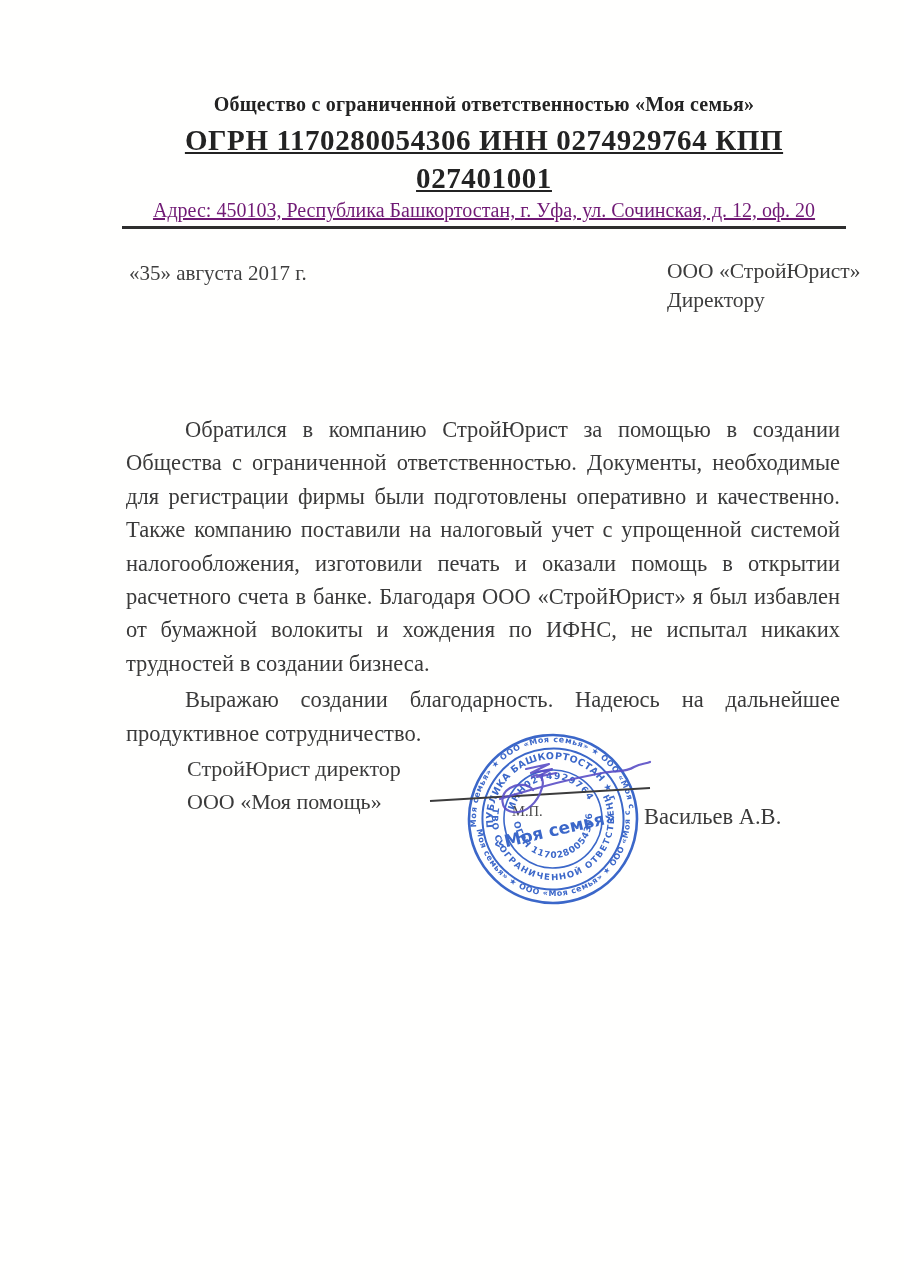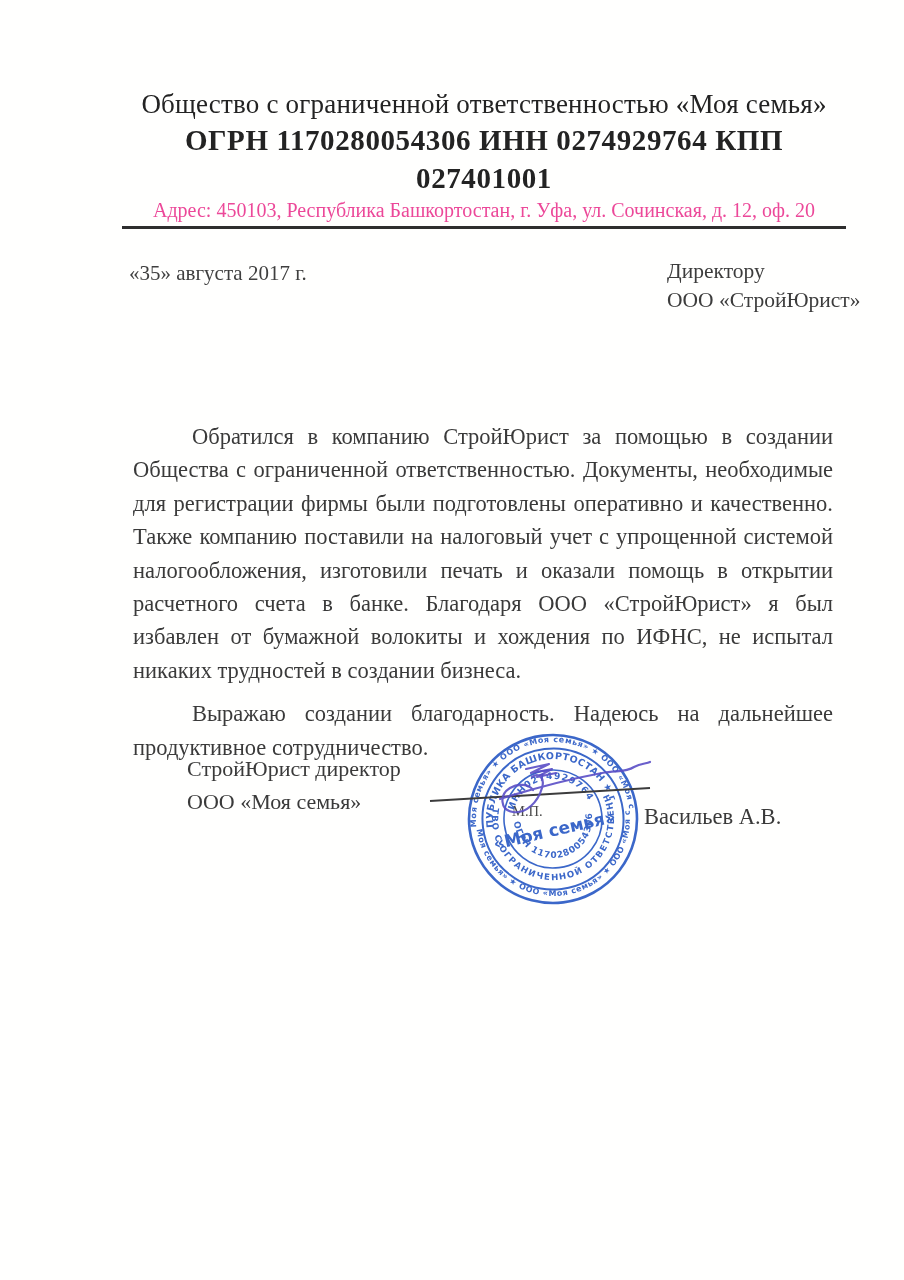--- a/index.html
+++ b/index.html
@@ -2,34 +2,34 @@
 <html><head>
 <meta charset="utf-8">
 <style>
   html,body { margin:0; padding:0; background:#ffffff; }
   .page {
     position:relative; width:904px; height:1280px; background:#fffffe;
     font-family:"Liberation Serif", serif; color:#3a3a3a; overflow:hidden;
   }
   
   .header { position:absolute; top:88px; left:122px; width:724px; text-align:center; color:#232323; }
-  .h-line1 { font-size:27px; font-weight:normal; line-height:33px; letter-spacing:0.2px; }
-  .h-line2 { font-size:29px; font-weight:bold; line-height:38px; letter-spacing:0.6px; }
-  .h-line3 { font-size:20px; line-height:26px; color:#ec4899; }
+  .h-line1 { font-size:20px; font-weight:bold; line-height:33px; letter-spacing:0.2px; }
+  .h-line2 { font-size:29px; font-weight:bold; line-height:38px; letter-spacing:0.6px;text-decoration:underline; }
+  .h-line3 { font-size:20px; line-height:26px; color:#701a75;text-decoration:underline; }
   .h-rule  { margin-top:3px; border-top:3.5px solid #2e2e2e; height:0; }
   
   .date { position:absolute; top:261px; left:129px; font-size:21px; color:#3f3f3f; }
   .addressee { position:absolute; top:257px; left:667px; font-size:21.5px; line-height:29px; color:#3c3c3c; }
   
   .body-text {
     position:absolute; top:410px; left:123px; width:720px;
     font-size:22.5px; line-height:33.4px; text-align:justify; text-align-last:left;
     color:#3a3a3a;
   }
-  .body-text p { margin:10px; text-indent:59px; }
+  .body-text p { margin:3px; text-indent:59px; }
   
   .sig-role { position:absolute; top:752px; left:187px; font-size:22px; line-height:33px; color:#3a3a3a; }
   .mp-label { position:absolute; top:803px; left:512px; font-size:14.5px; color:#4a4a4a; z-index:1; }
   .sig-name { position:absolute; top:772px; left:644px; font-size:22.5px; color:#3a3a3a;margin-top:32px; }
   
   .stamp-wrap {
     position:absolute; left:442px; top:708px; width:222px; height:222px;
     transform:rotate(-7deg); opacity:0.93; z-index:2; pointer-events:none;
   }
   .stamp-wrap svg { display:block; }
@@ -50,32 +50,32 @@
 
   <div class="header">
     <div class="h-line1">Общество с ограниченной ответственностью «Моя семья»</div>
     <div class="h-line2">ОГРН 1170280054306 ИНН 0274929764 КПП 027401001</div>
     <div class="h-line3">Адрес: 450103, Республика Башкортостан, г. Уфа, ул. Сочинская, д. 12, оф. 20</div>
     <div class="h-rule"></div>
   </div>
 
   <div class="date">«35» августа 2017 г.</div>
   <div class="addressee">
+    <div>ООО «СтройЮрист»</div>
     <div>Директору</div>
-    <div>ООО «СтройЮрист»</div>
   </div>
 
   <div class="body-text">
     <p>Обратился в компанию СтройЮрист за помощью в создании Общества с ограниченной ответственностью. Документы, необходимые для регистрации фирмы были подготовлены оперативно и качественно. Также компанию поставили на налоговый учет с упрощенной системой налогообложения, изготовили печать и оказали помощь в открытии расчетного счета в банке. Благодаря ООО «СтройЮрист» я был избавлен от бумажной волокиты и хождения по ИФНС, не испытал никаких трудностей в создании бизнеса.</p>
     <p>Выражаю создании благодарность. Надеюсь на дальнейшее продуктивное сотрудничество.</p>
   </div>
 
   <div class="sig-role">
     <div>СтройЮрист директор</div>
-    <div>ООО «Моя семья»</div>
+    <div>ООО «Моя помощь»</div>
   </div>
 
   <div class="mp-label">М.П.</div>
 
   <div class="sig-name">Васильев А.В.</div>
 
   <div class="stamp-wrap">
     <svg width="222" height="222" viewBox="0 0 222 222">
       <defs>
         <path id="arcOuterTop" d="M 34,111 A 77,77 0 1 1 188,111"></path>

